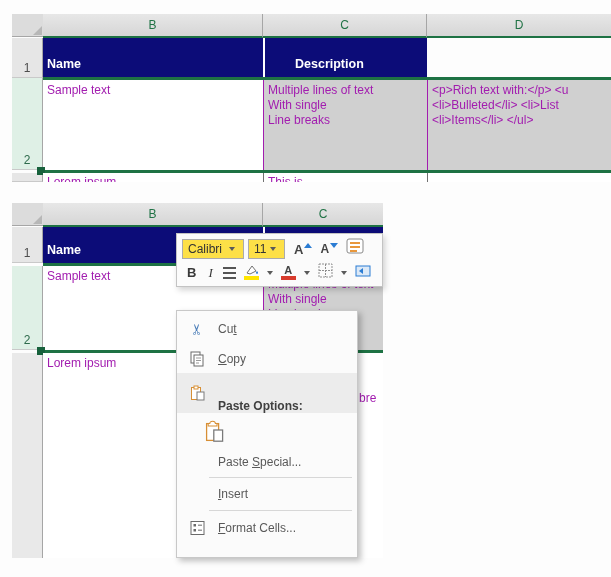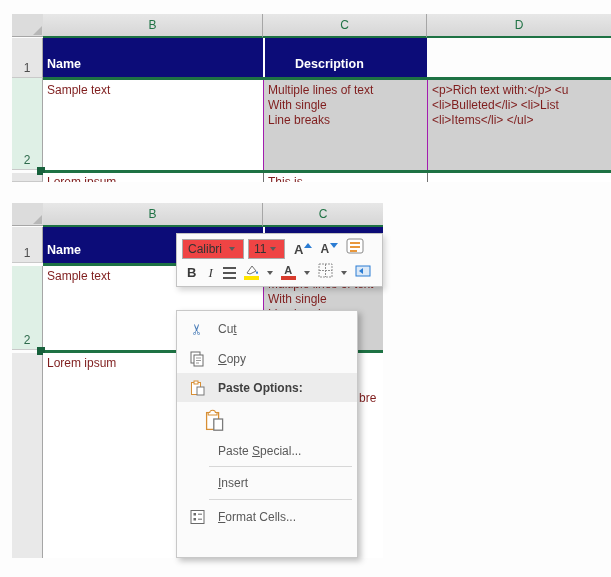--- a/index.html
+++ b/index.html
@@ -13,32 +13,32 @@
   .colhdr{background:linear-gradient(#e7e7e7,#d6d6d6);border-right:1px solid #a6a6a6;
     border-bottom:2px solid #1E7244;color:#217346;font-size:12px;
     display:flex;align-items:center;justify-content:center;box-sizing:border-box;}
   .rowhdr{background:#e6e6e6;border-right:1px solid #a6a6a6;border-bottom:1px solid #c9c9c9;
     color:#4d4d4d;font-size:12px;display:flex;align-items:flex-end;justify-content:center;
     box-sizing:border-box;padding-bottom:2px;}
   .rowhdr.sel{background:#dff0e6;color:#2d6a4b;}
   .navycell{background:#0C0C78;color:#fff;font-weight:bold;font-size:12.5px;
     display:flex;align-items:flex-end;box-sizing:border-box;padding:0 0 6px 4px;overflow:hidden;}
   .wsep{border-left:2px solid #fff;}
-  .cell{font-size:12px;color:#7f1d1d;line-height:15px;box-sizing:border-box;
+  .cell{font-size:12px;color:#a21caf;line-height:15px;box-sizing:border-box;
     padding:3px 0 0 4px;overflow:hidden;white-space:nowrap;background:#fff;}
   .cell.gray{background:#d0d0d0;}
   .dksep{border-left:1px solid #a21caf;}
   .ltsep{border-left:1px solid #707070;}
   .selbar{background:#1E7244;}
   .handle{background:#17613c;}
   
   .mtb{left:176px;top:233px;width:207px;height:54px;background:#fbfbfb;border:1px solid #c3c3c3;
     box-shadow:2px 3px 6px rgba(0,0,0,.18);overflow:hidden;box-sizing:border-box;}
   .mtbrow{position:absolute;display:flex;align-items:center;width:240px;}
-  .combo{display:flex;align-items:center;justify-content:space-between;background:#ef4444;
+  .combo{display:flex;align-items:center;justify-content:space-between;background:#fde047;
     border:1px solid #ababab;height:20px;box-sizing:border-box;padding:0 8px 0 5px;
     font-size:12px;color:#333;}
   .dd{width:0;height:0;border-left:3px solid transparent;border-right:3px solid transparent;
     border-top:4px solid #5a5a5a;}
   .fbtn{display:flex;align-items:flex-end;justify-content:center;position:relative;
     color:#3a3a3a;padding:0 2px;}
   .glyphA{font-size:13px;font-weight:bold;color:#444;line-height:13px;}
   .cup{width:0;height:0;border-left:4px solid transparent;border-right:4px solid transparent;
     border-bottom:5px solid #2B7CD3;margin:0 0 8px 1px;}
   .cdn{width:0;height:0;border-left:4px solid transparent;border-right:4px solid transparent;
@@ -237,21 +237,21 @@
         <svg width="16" height="16" viewBox="0 0 16 16">
           <rect x="2" y="1" width="9" height="11" fill="#fff" stroke="#6a6a6a"></rect>
           <rect x="5" y="4" width="9" height="11" fill="#fff" stroke="#6a6a6a"></rect>
           <line x1="7" y1="7" x2="12" y2="7" stroke="#9a9a9a"></line>
           <line x1="7" y1="9.5" x2="12" y2="9.5" stroke="#9a9a9a"></line>
           <line x1="7" y1="12" x2="10" y2="12" stroke="#9a9a9a"></line>
         </svg>
       </span>
       <span><u>C</u><span>opy</span></span>
     </div>
-    <div class="mi banner" style="height:29px;">
+    <div class="mi banner" style="height:40px;align-items:flex-end;">
       <span class="mic">
         <svg width="15" height="16" viewBox="0 0 15 16">
           <rect x="1.5" y="2.5" width="9" height="12" fill="#fff" stroke="#d78f35"></rect>
           <rect x="4" y="1" width="4" height="3" fill="#fff" stroke="#d78f35"></rect>
           <rect x="7" y="7" width="7" height="8" fill="#fff" stroke="#7a7a7a"></rect>
         </svg>
       </span>
       <span>Paste Options:</span>
     </div>
     <div class="mi" style="height:37px;">

